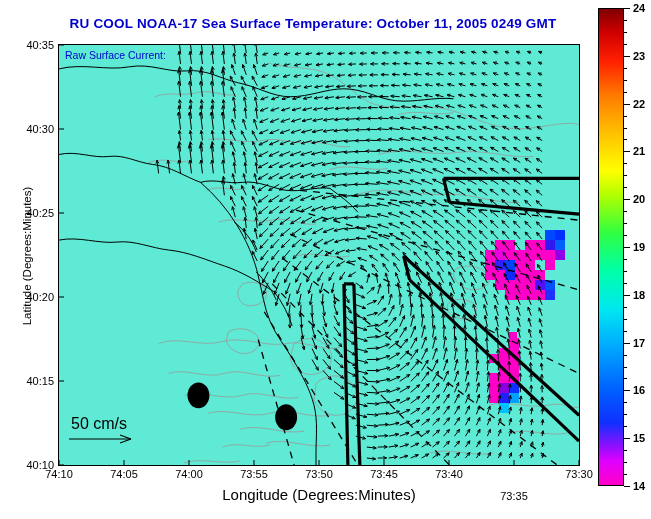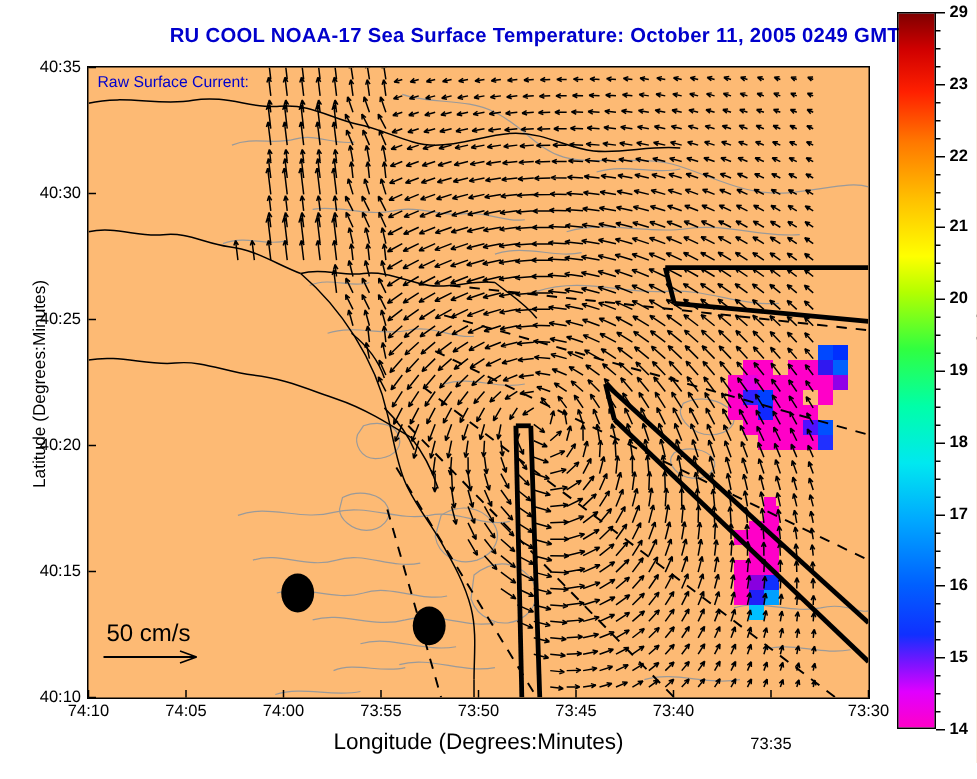--- a/index.html
+++ b/index.html
@@ -2,29 +2,30 @@
 <html><head>
 <meta charset="utf-8">
 <style>
   html,body{margin:0;padding:0;background:#ffffff;}
   body{width:651px;height:519px;position:relative;overflow:hidden;
        font-family:"Liberation Sans", sans-serif;}
 
   
   #title{
     position:absolute; left:0; top:16px; width:600px;
-    text-align:right; color:#0000cc;
+    text-align:center; color:#0000cc;
     font-size:13.5px; font-weight:bold; letter-spacing:.2px;
     white-space:nowrap;
+    padding-left:13px;
   }
 
   
   #plot{
     position:absolute; left:58px; top:44px; width:522px; height:422px;
-    border:1px solid #000; box-sizing:border-box; background:#fdba74;
+    border:1px solid #000; box-sizing:border-box; background:#5eead4;
     overflow:hidden;
   }
   #plotsvg{position:absolute;left:0;top:0;width:100%;height:100%;}
 
   
   #annot{
     position:absolute; left:6px; top:3px;
     color:#0000cc; font-size:10.5px; line-height:15px; white-space:nowrap;
     pointer-events:none;
   }
@@ -288,21 +289,21 @@
       <line x1="521" y1="-1" x2="521" y2="-6" stroke="#000" stroke-width="1"></line>
     </svg>
   </div>
 
 <div id="xaxis-title">Longitude (Degrees:Minutes)</div>
 <div id="yaxis-title">Latitude (Degrees:Minutes)</div>
 
 <div id="cbar"></div>
 <div id="cbticks">
     <div class="cbtick" style="top: 8px;"></div>
-    <div class="cblbl" style="top: 8px;">29</div>
+    <div class="cblbl" style="top: 8px;">24</div>
     <div class="cbtick" style="top: 55.8px;"></div>
     <div class="cblbl" style="top: 55.8px;">23</div>
     <div class="cbtick" style="top: 103.6px;"></div>
     <div class="cblbl" style="top: 103.6px;">22</div>
     <div class="cbtick" style="top: 151.4px;"></div>
     <div class="cblbl" style="top: 151.4px;">21</div>
     <div class="cbtick" style="top: 199.2px;"></div>
     <div class="cblbl" style="top: 199.2px;">20</div>
     <div class="cbtick" style="top: 247px;"></div>
     <div class="cblbl" style="top: 247px;">19</div>

